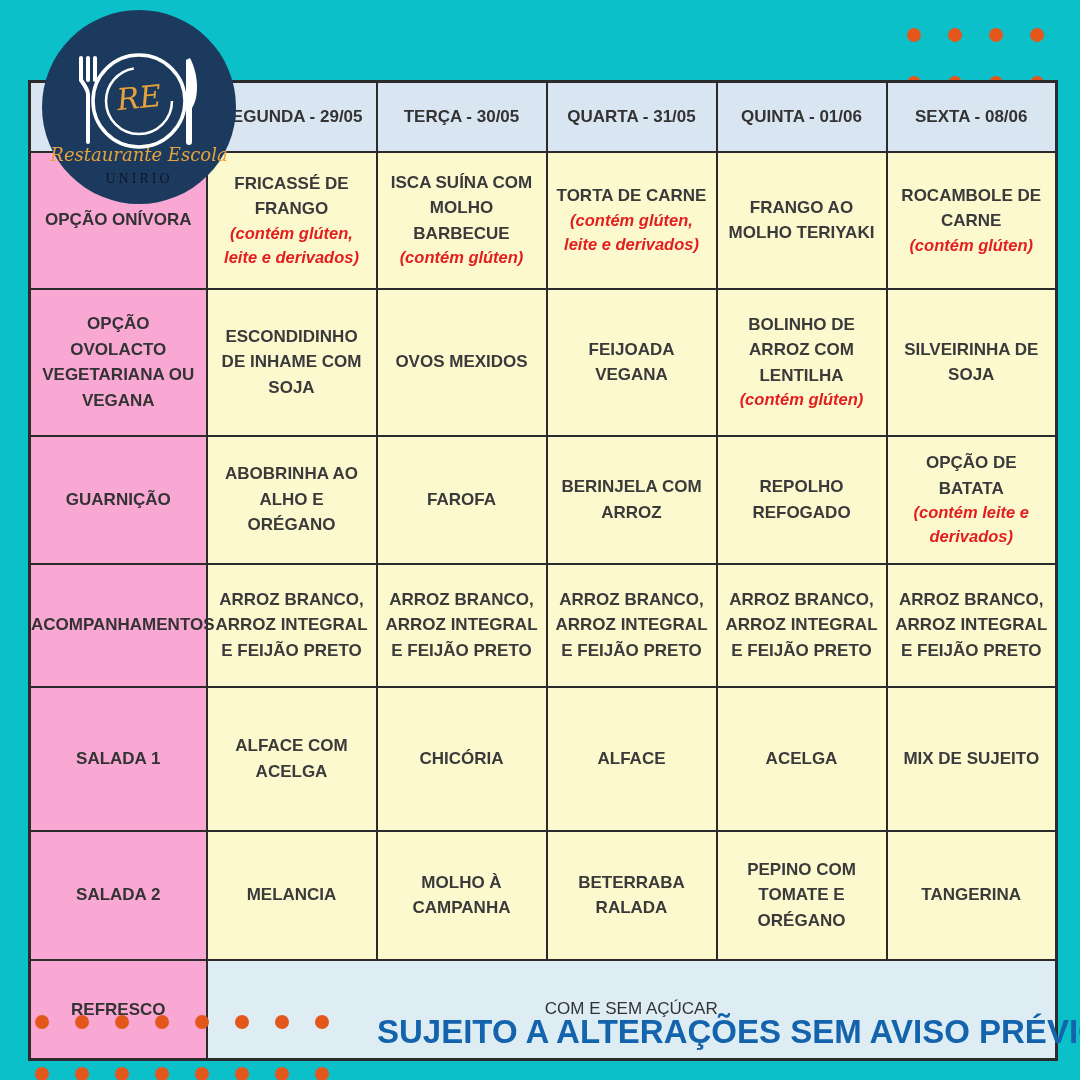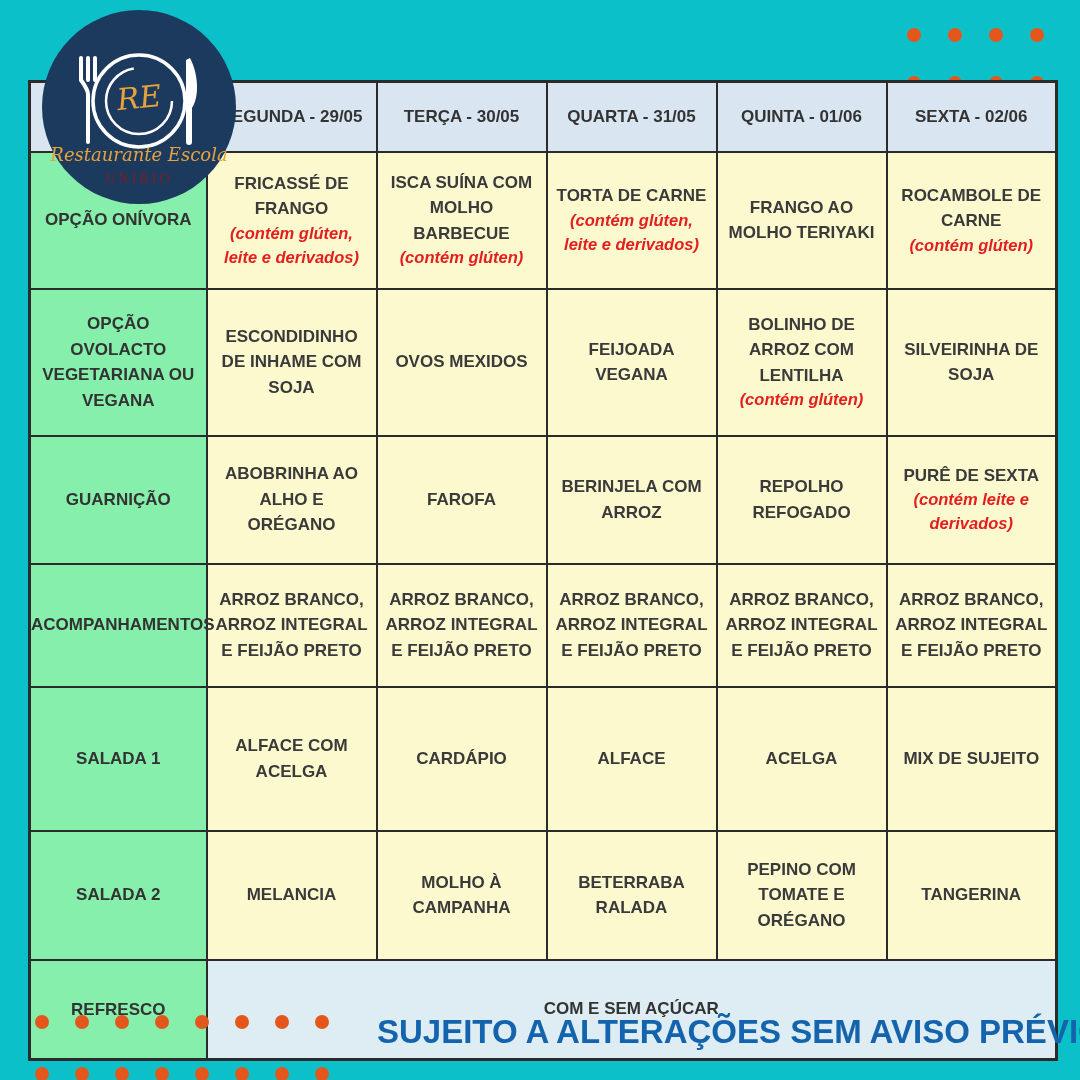--- a/index.html
+++ b/index.html
@@ -17,38 +17,38 @@
   .dot{width:14px;height:14px;border-radius:50%;background:#E4571C;align-self:center;justify-self:center;}
 
   
   table.menu{position:absolute;left:28px;top:80px;width:1030px;height:920px;
              border-collapse:collapse;table-layout:fixed;background:#FCF9CF;
              border:3px solid #2B2B2B;}
   .menu th,.menu td{border:2px solid #2B2B2B;text-align:center;vertical-align:middle;
              padding:2px 6px;color:#333333;}
   .menu col.c-label{width:177px;}
   .corner,.day-head{background:#D9E6F2;font-size:17px;font-weight:bold;}
-  .label-cell{background:#86efac;font-size:17px;font-weight:bold;line-height:1.5;}
+  .label-cell{background:#f9a8d4;font-size:17px;font-weight:bold;line-height:1.5;}
   .dish-cell{background:#FCF9CF;}
   .dish{font-weight:bold;font-size:17px;line-height:1.5;color:#3A3A3A;}
   .allergen{color:#E31E1E;font-weight:bold;font-style:italic;font-size:16.5px;line-height:1.45;}
-  .refresco-cell{background:#DEEDF3;font-weight:bold;font-size:17px;color:#333333;}
+  .refresco-cell{background:#DEEDF3;font-weight:normal;font-size:17px;color:#333333;}
   tr.r-head{height:70px;} tr.r1{height:137px;} tr.r2{height:147px;} tr.r3{height:128px;}
   tr.r4{height:123px;} tr.r5{height:144px;} tr.r6{height:129px;} tr.r7{height:100px;}
 
   
   .logo{position:absolute;left:40px;top:8px;width:198px;height:198px;}
   .logo svg{position:absolute;left:0;top:0;}
   .logo-re{position:absolute;left:0;top:72px;width:100%;text-align:center;
            color:#E6A23C;font-family:"DejaVu Serif",serif;font-style:italic;
            font-size:30px;transform:rotate(-6deg);}
   .logo-name{position:absolute;left:0;top:136px;width:100%;text-align:center;
            color:#E6A23C;font-family:"DejaVu Serif",serif;font-style:italic;font-size:18px;}
   .logo-org{position:absolute;left:0;top:163px;width:100%;text-align:center;
-           color:#7f1d1d;font-family:"Liberation Serif",serif;font-size:14px;letter-spacing:3px;}
+           color:#0f172a;font-family:"Liberation Serif",serif;font-size:14px;letter-spacing:3px;}
 
   
   .notice{position:absolute;top:1013px;left:345px;right:22px;text-align:center;
           color:#1464AD;font-size:33px;font-weight:bold;white-space:nowrap;margin-left:32px;}
 </style>
 </head>
 <body>
 
 <div class="canvas">
 
@@ -73,21 +73,21 @@
         <col>
         <col>
     </colgroup>
     <tbody>
         <tr class="r-head">
       <th class="corner"></th>
       <th class="day-head">SEGUNDA - 29/05</th>
       <th class="day-head">TERÇA - 30/05</th>
       <th class="day-head">QUARTA - 31/05</th>
       <th class="day-head">QUINTA - 01/06</th>
-      <th class="day-head">SEXTA - 02/06</th>
+      <th class="day-head">SEXTA - 08/06</th>
     </tr>
 
     <tr class="r1">
       <td class="label-cell">OPÇÃO ONÍVORA</td>
       <td class="dish-cell">
         <div class="dish">FRICASSÉ DE FRANGO</div>
         <div class="allergen">(contém glúten, leite e derivados)</div>
       </td>
       <td class="dish-cell">
         <div class="dish">ISCA SUÍNA COM MOLHO BARBECUE</div>
@@ -134,21 +134,21 @@
       <td class="dish-cell">
         <div class="dish">FAROFA</div>
       </td>
       <td class="dish-cell">
         <div class="dish">BERINJELA COM ARROZ</div>
       </td>
       <td class="dish-cell">
         <div class="dish">REPOLHO REFOGADO</div>
       </td>
       <td class="dish-cell">
-        <div class="dish">PURÊ DE SEXTA</div>
+        <div class="dish">OPÇÃO DE BATATA</div>
         <div class="allergen">(contém leite e derivados)</div>
       </td>
     </tr>
 
     <tr class="r4">
       <td class="label-cell" style="padding:2px 0;">ACOMPANHAMENTOS</td>
       <td class="dish-cell">
         <div class="dish">ARROZ BRANCO, ARROZ INTEGRAL E FEIJÃO PRETO</div>
       </td>
       <td class="dish-cell">
@@ -164,21 +164,21 @@
         <div class="dish">ARROZ BRANCO, ARROZ INTEGRAL E FEIJÃO PRETO</div>
       </td>
     </tr>
 
     <tr class="r5">
       <td class="label-cell">SALADA 1</td>
       <td class="dish-cell">
         <div class="dish">ALFACE COM ACELGA</div>
       </td>
       <td class="dish-cell">
-        <div class="dish">CARDÁPIO</div>
+        <div class="dish">CHICÓRIA</div>
       </td>
       <td class="dish-cell">
         <div class="dish">ALFACE</div>
       </td>
       <td class="dish-cell">
         <div class="dish">ACELGA</div>
       </td>
       <td class="dish-cell">
         <div class="dish">MIX DE SUJEITO</div>
       </td>

